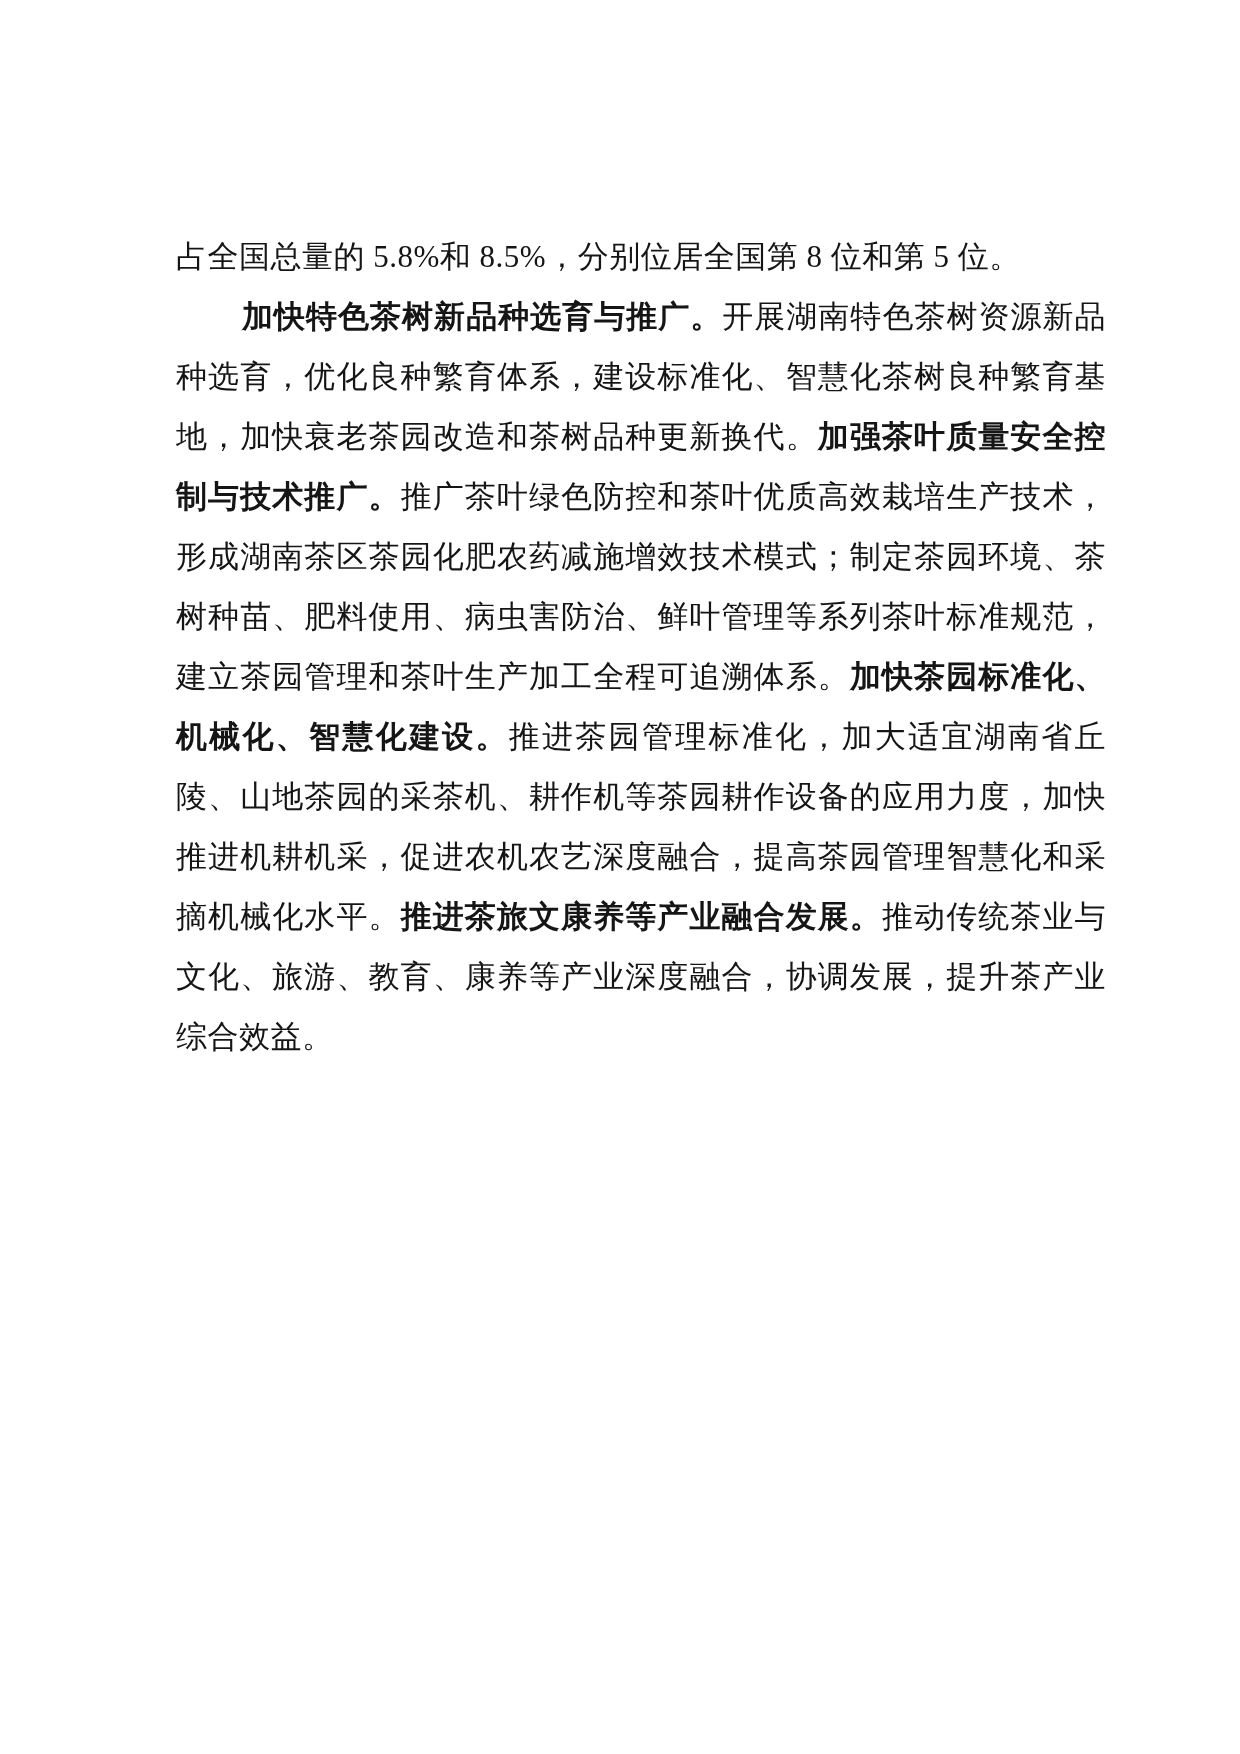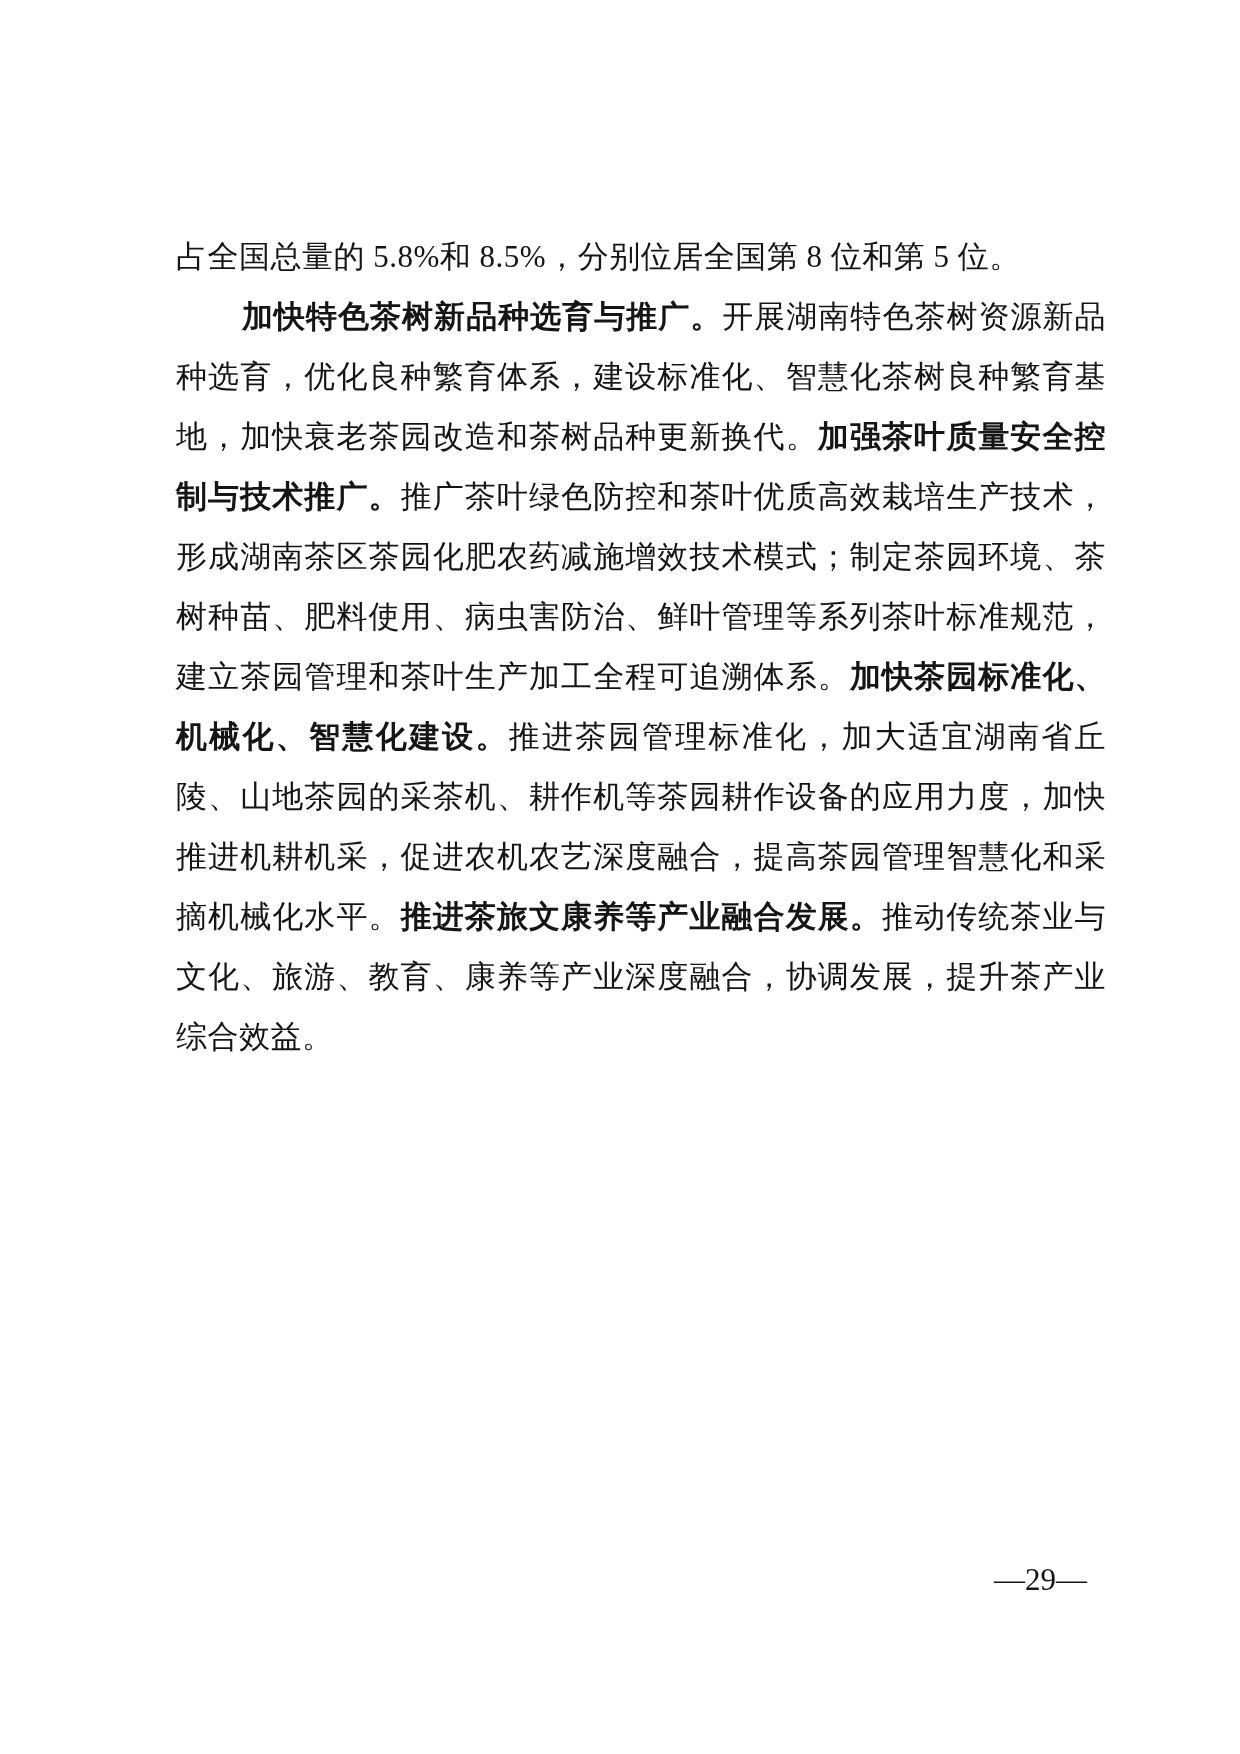--- a/index.html
+++ b/index.html
@@ -58,14 +58,13 @@
   }
 </style>
 </head>
 <body>
 
 <div class="page">
   <div class="text-block">
       <p class="para"><span class="run">占全国总量的 5.8%和 8.5%，分别位居全国第 8 位和第 5 位。</span></p>
       <p class="para indent"><span class="run bold">加快特色茶树新品种选育与推广。</span><span class="run">开展湖南特色茶树资源新品种选育，优化良种繁育体系，建设标准化、智慧化茶树良种繁育基地，加快衰老茶园改造和茶树品种更新换代。</span><span class="run bold">加强茶叶质量安全控制与技术推广。</span><span class="run">推广茶叶绿色防控和茶叶优质高效栽培生产技术，形成湖南茶区茶园化肥农药减施增效技术模式；制定茶园环境、茶树种苗、肥料使用、病虫害防治、鲜叶管理等系列茶叶标准规范，建立茶园管理和茶叶生产加工全程可追溯体系。</span><span class="run bold">加快茶园标准化、机械化、智慧化建设。</span><span class="run">推进茶园管理标准化，加大适宜湖南省丘陵、山地茶园的采茶机、耕作机等茶园耕作设备的应用力度，加快推进机耕机采，促进农机农艺深度融合，提高茶园管理智慧化和采摘机械化水平。</span><span class="run bold">推进茶旅文康养等产业融合发展。</span><span class="run">推动传统茶业与文化、旅游、教育、康养等产业深度融合，协调发展，提升茶产业综合效益。</span></p>
     </div>
-  <div class="page-number">—29—</div>
 </div>
 
 </body></html>

